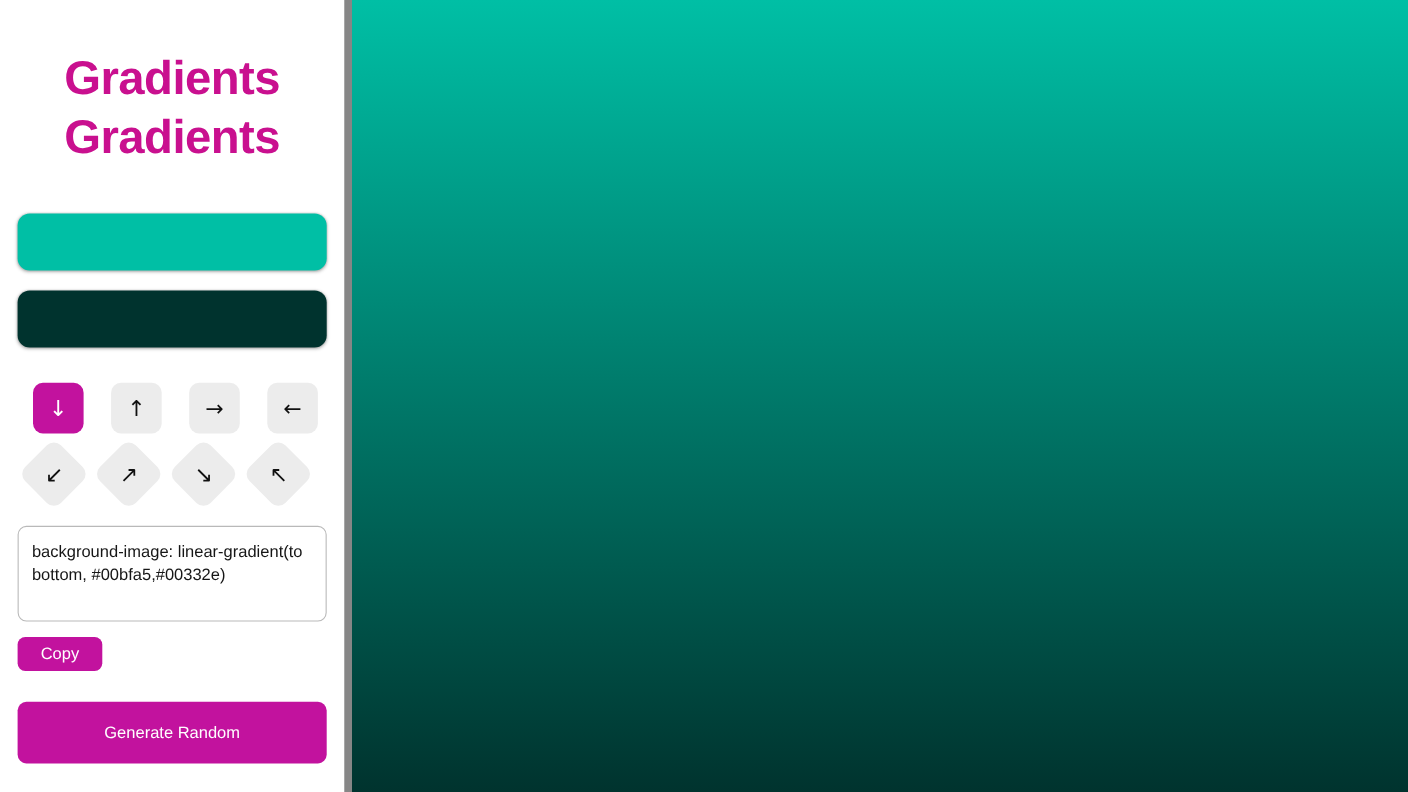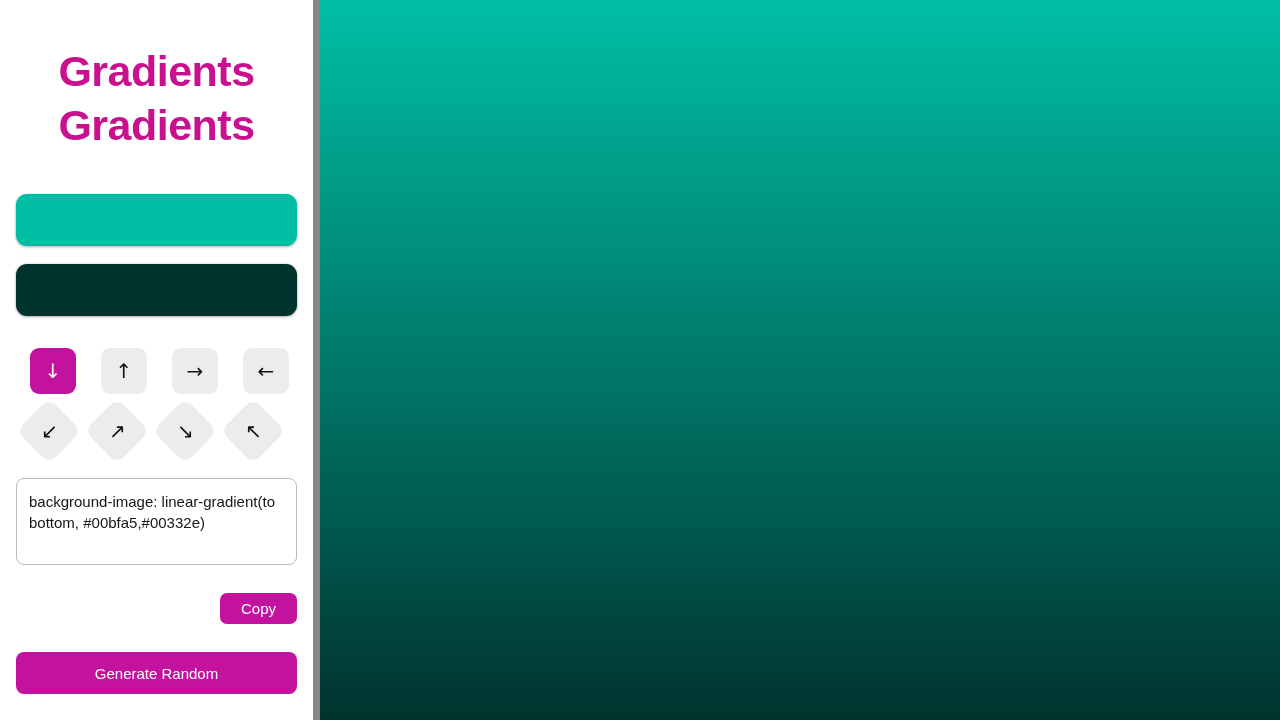--- a/index.html
+++ b/index.html
@@ -109,41 +109,41 @@
     color: #161616;
     background: #ffffff;
     font-family: "Liberation Sans", sans-serif;
     overflow: hidden;
   }
 
   
   #copy-row {
     width: 281px;
     display: flex;
-    justify-content: flex-end;
-    margin-top: 28px;
+    justify-content: flex-start;
+    margin-top: 14px;
   }
   #copy-button {
     min-width: 77px;
     height: 31px;
     border: none;
     border-radius: 7px;
     background: #c2129e;
     color: #ffffff;
     font-size: 15px;
     cursor: pointer;
     padding: 0 14px;
     font-family: "Liberation Sans", sans-serif;
   }
 
   #generate-button {
     display: block;
     margin-top: 28px;
     width: 281px;
-    height: 42px;
+    height: 56px;
     border: none;
     border-radius: 8px;
     background: #c2129e;
     color: #ffffff;
     font-size: 15px;
     cursor: pointer;
     font-family: "Liberation Sans", sans-serif;
   }
 
   

